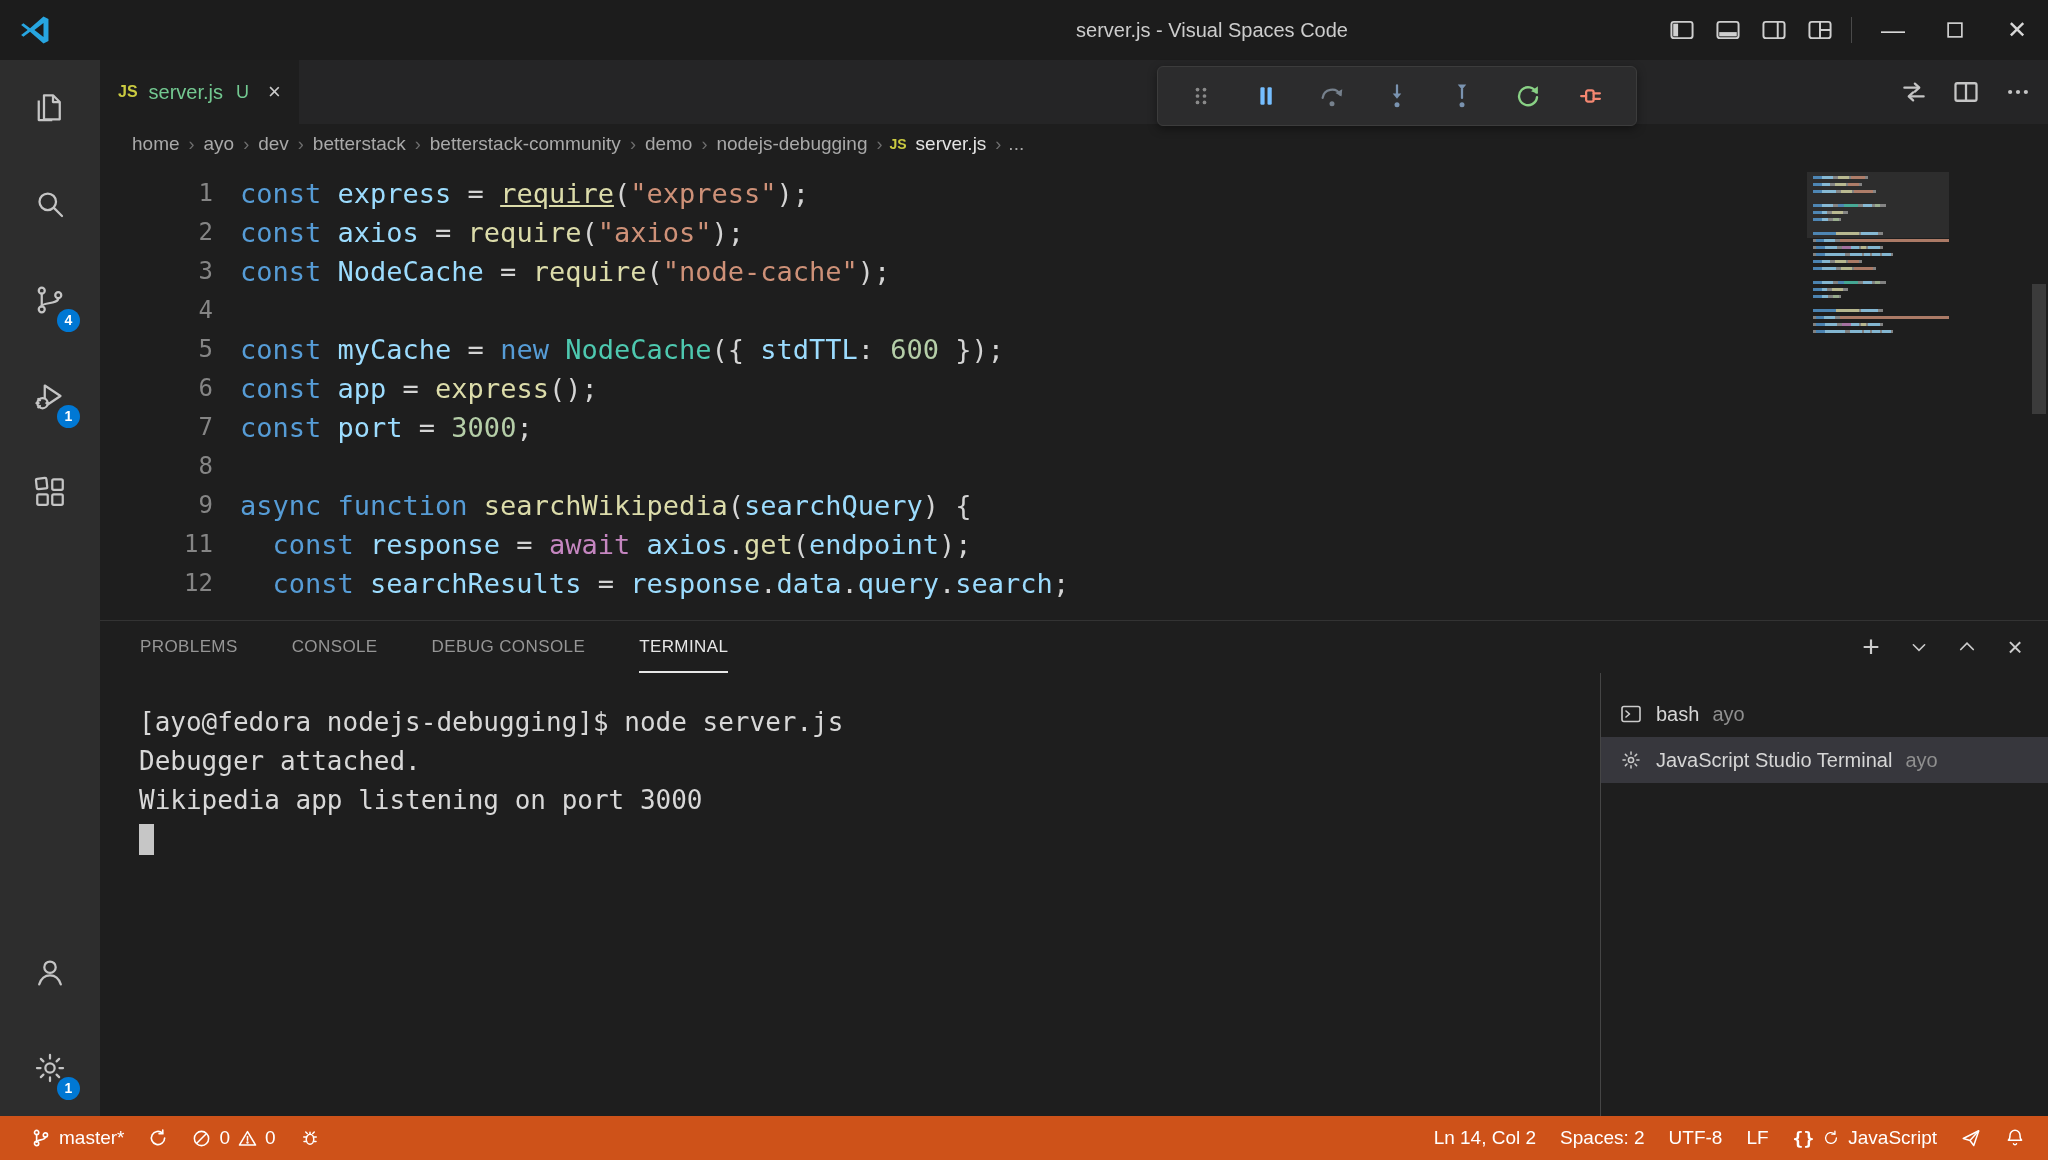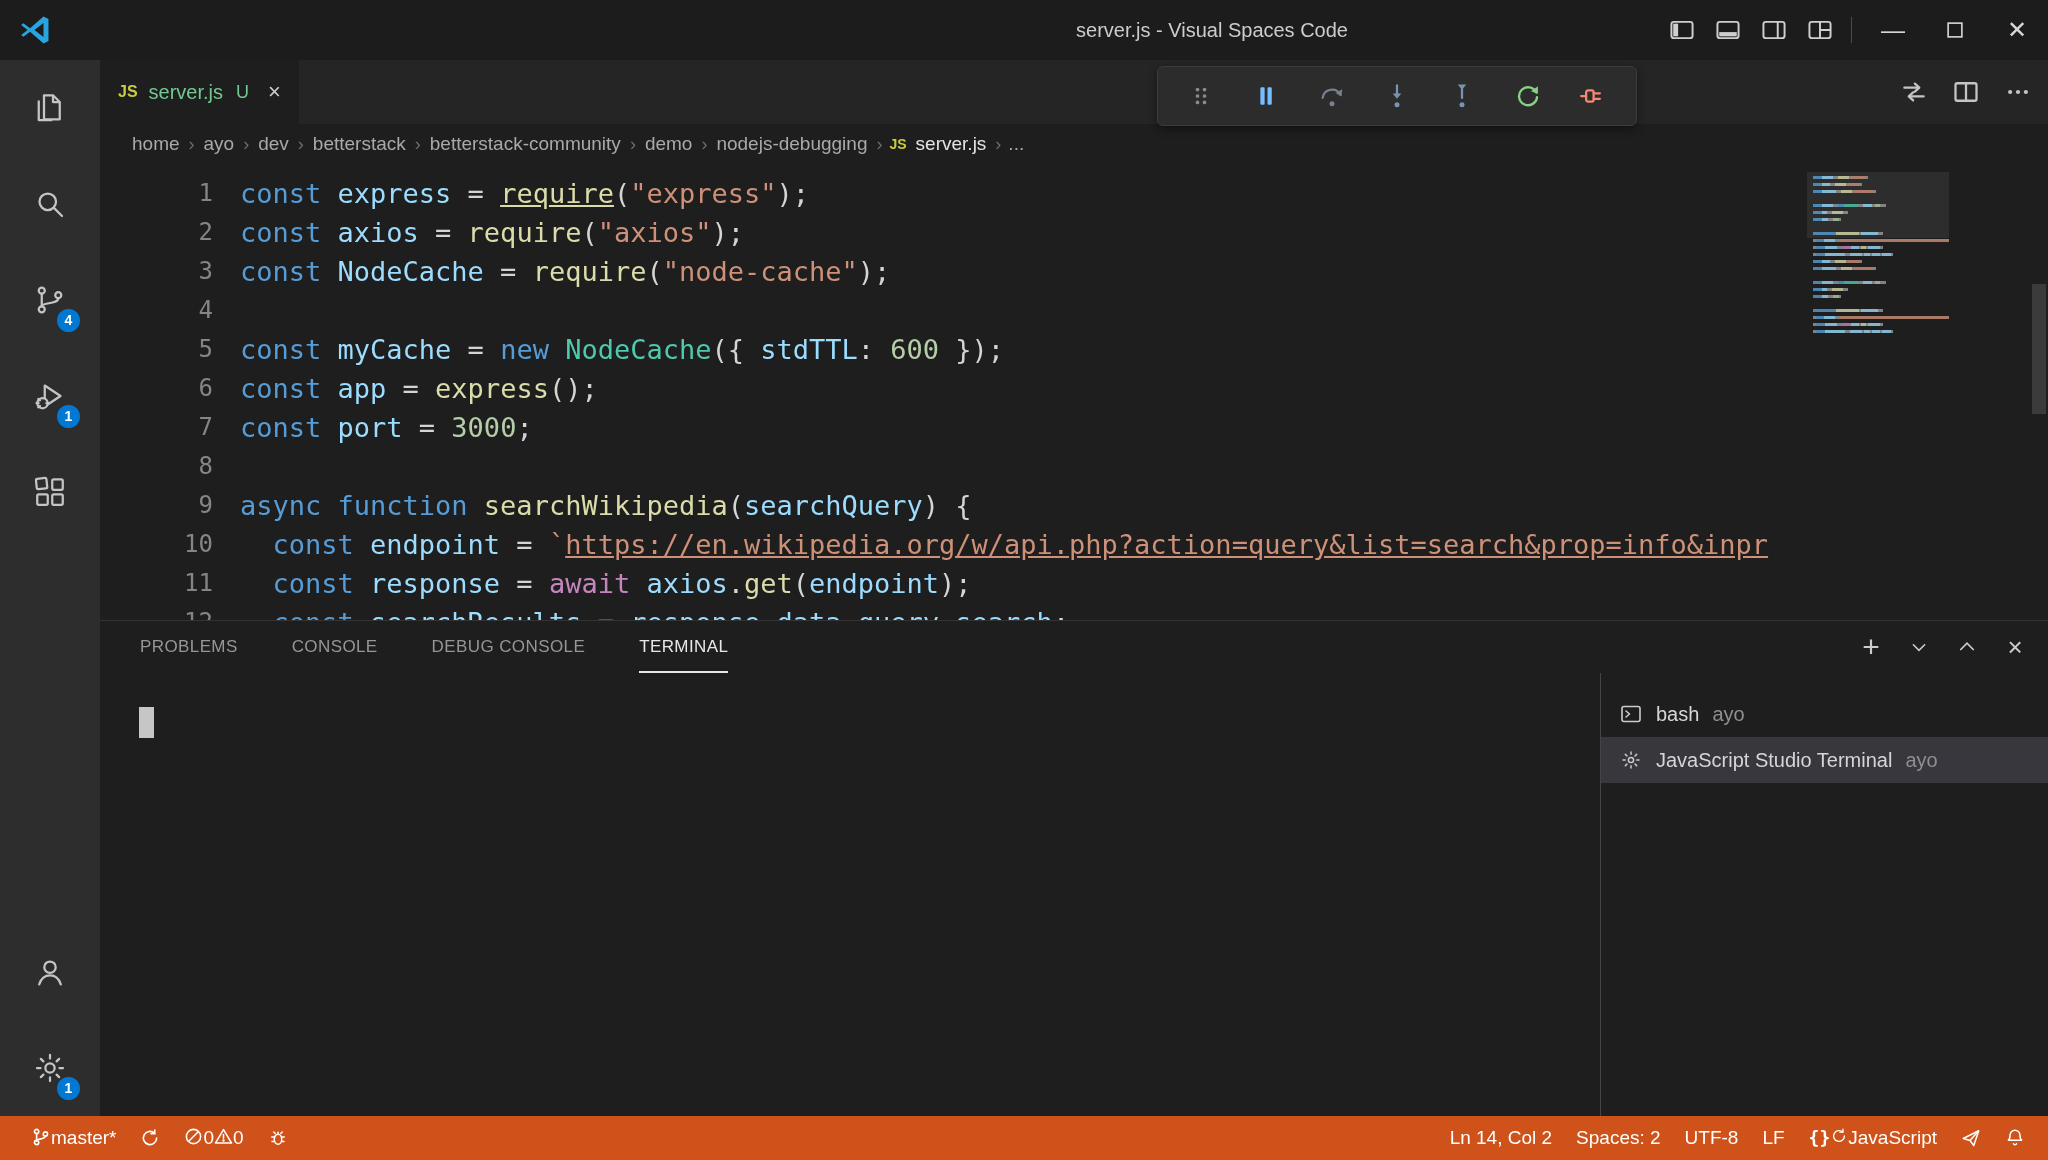--- a/index.html
+++ b/index.html
@@ -85,21 +85,21 @@
 
   .terminal-sidebar{position:absolute;right:0;top:52px;bottom:0;width:448px;border-left:1px solid #454545;padding-top:18px;box-sizing:border-box;}
   .term-row{height:46px;display:flex;align-items:center;padding-left:18px;gap:13px;font-size:20px;}
   .term-row.selected{background:#37373d;}
   .term-row-label{color:#d6d6d6;}
   .term-row-user{color:#8f8f8f;}
 
   
   .statusbar{position:absolute;left:0;right:0;bottom:0;height:44px;background:#CE5219;color:#fff;
              display:flex;align-items:center;font-size:19px;padding:0 14px;z-index:30;}
-  .sb-item{display:flex;align-items:flex-start;padding:0 9px;white-space:nowrap;}
+  .sb-item{display:flex;align-items:center;gap:8px;padding:0 9px;white-space:nowrap;}
   .sb-left{display:flex;align-items:center;gap:6px;margin-left:8px;}
   .sb-right{margin-left:auto;display:flex;align-items:center;gap:6px;}
   .sb-braces{font-family:"DejaVu Sans Mono",monospace;font-size:18px;font-weight:bold;}
 </style>
 </head>
 <body>
 
 <div class="titlebar">
   <span class="logo">
     <svg width="34" height="34" viewBox="0 0 24 24">
@@ -260,21 +260,20 @@
     <div class="code-area">
         <div class="code-line"><span class="ln">1</span><span class="lc"><span class="tk-kw">const </span><span class="tk-var">express</span><span class="tk-pun"> = </span><span class="tk-fn tk-u">require</span><span class="tk-pun">(</span><span class="tk-str">"express"</span><span class="tk-pun">);</span></span></div>
         <div class="code-line"><span class="ln">2</span><span class="lc"><span class="tk-kw">const </span><span class="tk-var">axios</span><span class="tk-pun"> = </span><span class="tk-fn">require</span><span class="tk-pun">(</span><span class="tk-str">"axios"</span><span class="tk-pun">);</span></span></div>
         <div class="code-line"><span class="ln">3</span><span class="lc"><span class="tk-kw">const </span><span class="tk-var">NodeCache</span><span class="tk-pun"> = </span><span class="tk-fn">require</span><span class="tk-pun">(</span><span class="tk-str">"node-cache"</span><span class="tk-pun">);</span></span></div>
         <div class="code-line"><span class="ln">4</span><span class="lc"></span></div>
         <div class="code-line"><span class="ln">5</span><span class="lc"><span class="tk-kw">const </span><span class="tk-var">myCache</span><span class="tk-pun"> = </span><span class="tk-kw">new </span><span class="tk-cls">NodeCache</span><span class="tk-pun">({ </span><span class="tk-var">stdTTL</span><span class="tk-pun">: </span><span class="tk-num">600</span><span class="tk-pun"> });</span></span></div>
         <div class="code-line"><span class="ln">6</span><span class="lc"><span class="tk-kw">const </span><span class="tk-var">app</span><span class="tk-pun"> = </span><span class="tk-fn">express</span><span class="tk-pun">();</span></span></div>
         <div class="code-line"><span class="ln">7</span><span class="lc"><span class="tk-kw">const </span><span class="tk-var">port</span><span class="tk-pun"> = </span><span class="tk-num">3000</span><span class="tk-pun">;</span></span></div>
         <div class="code-line"><span class="ln">8</span><span class="lc"></span></div>
         <div class="code-line"><span class="ln">9</span><span class="lc"><span class="tk-kw">async </span><span class="tk-kw">function </span><span class="tk-fn">searchWikipedia</span><span class="tk-pun">(</span><span class="tk-var">searchQuery</span><span class="tk-pun">) {</span></span></div>
-        <div class="code-line"><span class="ln">10</span><span class="lc"><span class="tk-pun">  </span><span class="tk-kw">const </span><span class="tk-var">endpoint</span><span class="tk-pun"> = </span><span class="tk-str">`</span><span class="tk-lnk">https://en.wikipedia.org/w/api.php?action=query&amp;list=search&amp;prop=info&amp;inpr</span></span></div>
         <div class="code-line"><span class="ln">11</span><span class="lc"><span class="tk-pun">  </span><span class="tk-kw">const </span><span class="tk-var">response</span><span class="tk-pun"> = </span><span class="tk-ctrl">await </span><span class="tk-var">axios</span><span class="tk-pun">.</span><span class="tk-fn">get</span><span class="tk-pun">(</span><span class="tk-var">endpoint</span><span class="tk-pun">);</span></span></div>
         <div class="code-line"><span class="ln">12</span><span class="lc"><span class="tk-pun">  </span><span class="tk-kw">const </span><span class="tk-var">searchResults</span><span class="tk-pun"> = </span><span class="tk-var">response</span><span class="tk-pun">.</span><span class="tk-var">data</span><span class="tk-pun">.</span><span class="tk-var">query</span><span class="tk-pun">.</span><span class="tk-var">search</span><span class="tk-pun">;</span></span></div>
       </div>
     <div class="minimap">
       <div class="mm-slider"></div>
       <div class="mm-content">
           <div class="mm-row">
             <span class="mm-seg" style="width: 9px; background: rgb(86, 156, 214);"></span>
             <span class="mm-seg" style="width: 11px; background: rgb(156, 220, 254);"></span>
             <span class="mm-seg" style="width: 5px; background: rgb(154, 154, 154);"></span>
@@ -536,20 +535,25 @@
       <span class="pa-btn">
         <svg width="20" height="20" viewBox="0 0 16 16" fill="none" stroke="#cccccc" stroke-width="1.4" stroke-linecap="round">
             <polyline points="3,10 8,5 13,10"></polyline>
           </svg>
       </span>
       <span class="pa-btn pa-close">×</span>
     </div>
   </div>
 
   <div class="terminal">
+    <div>
+        <div class="term-line">[ayo@fedora nodejs-debugging]$ node server.js</div>
+        <div class="term-line">Debugger attached.</div>
+        <div class="term-line">Wikipedia app listening on port 3000</div>
+      </div>
     <div class="term-cursor"></div>
   </div>
 
   <div class="terminal-sidebar">
     <div class="term-row">
       <span>
         <svg width="24" height="24" viewBox="0 0 24 24" fill="none" stroke="#cccccc" stroke-width="1.6" stroke-linecap="round" stroke-linejoin="round">
           <rect x="3" y="4.5" width="18" height="15" rx="2"></rect>
             <polyline points="7,9 10.5,12 7,15"></polyline>
         </svg>

